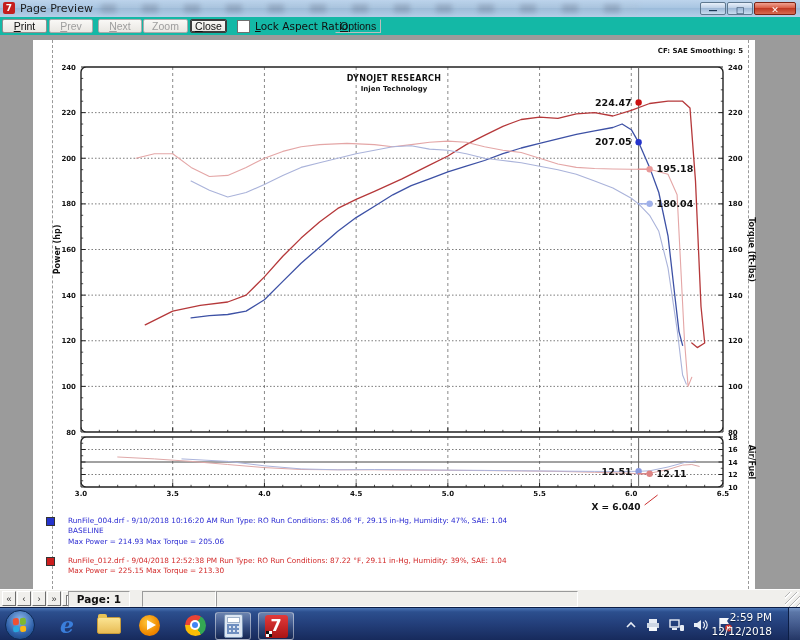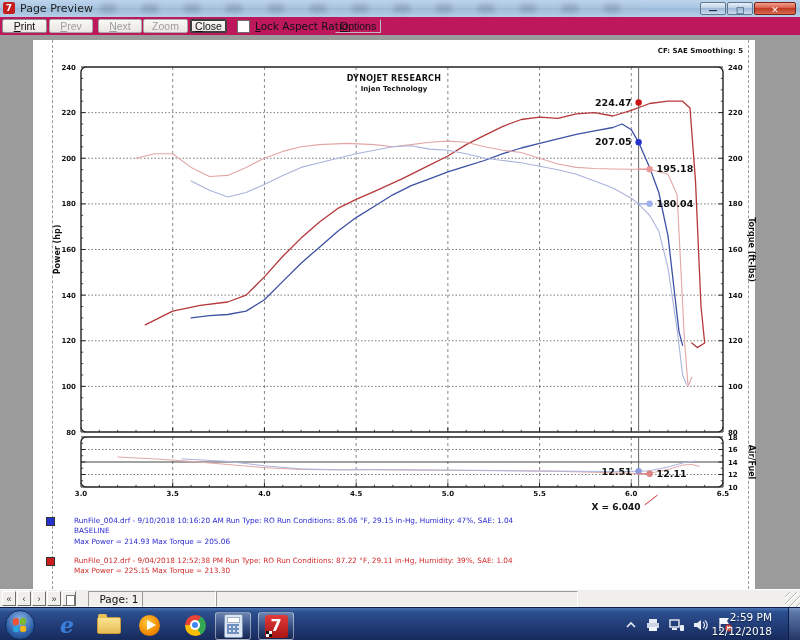--- a/index.html
+++ b/index.html
@@ -13,21 +13,21 @@
   #titlebar .t-text{position:absolute;left:20px;top:2px;font-size:11px;color:#1c1c1c;}
   #titlebar .redacted{position:absolute;left:100px;top:4px;width:540px;height:9px;border-radius:4px;opacity:.8;
     background:repeating-linear-gradient(90deg,rgba(110,120,140,.45) 0 16px,rgba(175,190,205,.25) 16px 42px);filter:blur(2.5px);}
   .win-btns{position:absolute;right:4px;top:2px;display:flex;}
   .win-btn{height:13px;border:1px solid #5f788f;border-radius:2px;margin-left:1px;
     background:linear-gradient(#e8f0fa,#b9cde4 50%,#9fb9d6 50%,#c9dcf0);color:#1d3molid;}
   .win-btn{color:#16324f;font:bold 9px "DejaVu Sans",sans-serif;text-align:center;line-height:12px;}
   .wb-min,.wb-max{width:26px;}
   .wb-close{width:42px;background:linear-gradient(#f0a292,#d6553d 50%,#c03a24 50%,#d86a50);border-color:#7c2314;color:#fff;}
   
-  #toolbar{position:absolute;left:0;top:17px;width:800px;height:18px;background:#be185d;border-bottom:1px solid #c9c7c2;}
+  #toolbar{position:absolute;left:0;top:17px;width:800px;height:18px;background:#14b8a6;border-bottom:1px solid #c9c7c2;}
   .tbtn{position:absolute;top:2px;height:14px;background:linear-gradient(#f9f8f6,#e9e7e2);
     border:1px solid #8f8f8f;border-radius:2px;font-size:10.5px;color:#111;text-align:center;line-height:13px;padding:0;}
   .tbtn.disabled{color:#9e9e9e;border-color:#ababab;}
   .tbtn.default{border:1px solid #3c3c3c;box-shadow:0 0 0 1px #3c3c3c inset;}
   .u{text-decoration:underline;}
   #lock-box{position:absolute;left:237px;top:3px;width:11px;height:11px;background:#fff;border:1px solid #707070;}
   #lock-label{position:absolute;left:255px;top:3px;font-size:10.5px;color:#111;}
   #options-btn{position:absolute;left:335px;top:2px;height:14px;font-size:10.5px;line-height:13px;color:#111;
     background:transparent;border:1px solid transparent;border-right-color:#bdbdbd;border-bottom-color:#bdbdbd;padding:0 4px;}
   
@@ -38,21 +38,21 @@
   #hdr-center .h1{font:bold 8px "DejaVu Sans",sans-serif;letter-spacing:.3px;}
   #hdr-center .h2{font:bold 7px "DejaVu Sans",sans-serif;margin-top:2px;}
   #hdr-right{position:absolute;right:12px;top:7px;font:bold 7px "DejaVu Sans",sans-serif;color:#111;}
   #legend{position:absolute;left:56px;top:24px;}
   .lg-row{display:flex;align-items:center;height:9px;font:bold 7px "DejaVu Sans",sans-serif;color:#111;}
   .lg-marker{width:6px;height:6px;border:1px solid #222;margin-right:3px;}
   .lg-power{width:152px;}
   #run-info{position:absolute;left:13px;top:476px;font:7.3px "DejaVu Sans",sans-serif;}
   .run-block{position:relative;margin-bottom:9px;line-height:10.3px;}
   .run-marker{position:absolute;left:0;top:1px;width:7px;height:7px;border:1px solid #333;}
-  .run-lines{margin-left:28px;}
+  .run-lines{margin-left:22px;}
   
   #chart-svg{position:absolute;left:0;top:0;width:800px;height:607px;pointer-events:none;}
   .tick{font:bold 7px "DejaVu Sans",sans-serif;fill:#111;}
   .axis-label{font:bold 8px "DejaVu Sans",sans-serif;fill:#111;}
   .callout{font:bold 9.5px "DejaVu Sans",sans-serif;fill:#111;}
   .cursor-label{font:bold 9px "DejaVu Sans",sans-serif;fill:#111;}
   
   #statusbar{position:absolute;left:0;top:589px;width:800px;height:18px;background:#f0efec;border-top:1px solid #fff;}
   .sb-btn{position:absolute;top:1px;width:14px;height:15px;background:#f0efec;
     border:1px solid;border-color:#fff #6d6d6d #6d6d6d #fff;font-size:9px;line-height:14px;text-align:center;color:#333;padding:0;}
@@ -397,21 +397,21 @@
     </svg>
 
   <div id="statusbar">
     <button class="sb-btn" style="left:2px;">«</button>
     <button class="sb-btn" style="left:17px;">‹</button>
     <button class="sb-btn" style="left:32px;">›</button>
     <button class="sb-btn" style="left:47px;">»</button>
     <button class="sb-btn" style="left:62px;">
         <span class="sb-doc"></span>
       </button>
-    <div class="sb-panel" style="left:88px;width:60px;">
+    <div class="sb-panel" style="left:68px;width:60px;font-weight:bold;">
       <div id="page-label">Page: 1</div>
     </div>
     <div class="sb-panel" style="left:142px;width:72px;"></div>
     <div class="sb-panel" style="left:216px;width:360px;"></div>
     <div id="grip"></div>
   </div>
 
   <div id="taskbar">
     <div id="start-orb">
       <div class="flag">

